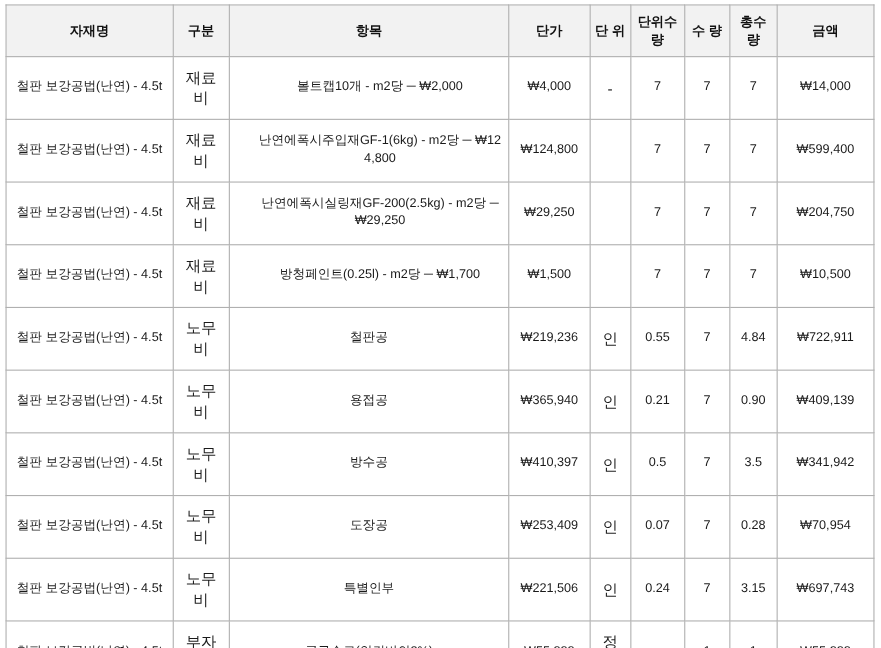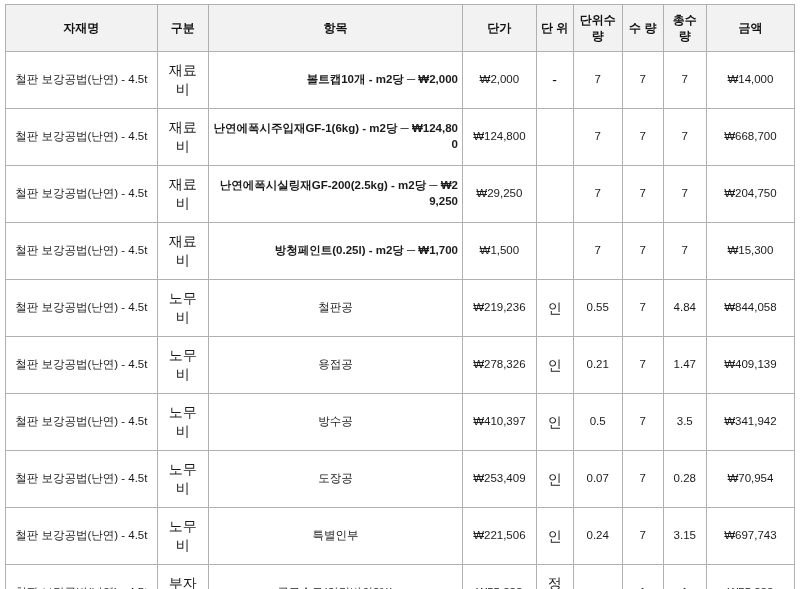--- a/index.html
+++ b/index.html
@@ -47,23 +47,22 @@
     background: #ffffff;
   }
   td.col-name {
     font-size: 11.5px;
   }
   td.col-item {
     font-size: 11.5px;
     text-align: center;
   }
   td.col-item.left {
-    text-align: right;
-    padding-left: 4px;
-    font-weight: bold;
+    text-align: center;
+    padding-left: 24px;
   }
   td.col-price,
   td.col-amount {
     text-align: right;
     padding-right: 8px;
     font-size: 11.5px;
   }
   td.col-unit,
   td.col-div {
     font-size: 14px;
@@ -111,37 +110,37 @@
         <th>수 량</th>
         <th>총수 량</th>
         <th>금액</th>
       </tr>
     </thead>
     <tbody id="tbody">
         <tr>
           <td class="col-name">철판 보강공법(난연) - 4.5t</td>
           <td class="col-div">재료 비</td>
           <td class="col-item left">볼트캡10개 - m2당 ─ ₩2,000</td>
-          <td class="col-price">₩2,000</td>
+          <td class="col-price">₩4,000</td>
           <td class="col-unit">-</td>
           <td class="col-unitqty">7</td>
           <td class="col-qty">7</td>
           <td class="col-totqty">7</td>
           <td class="col-amount">₩14,000</td>
         </tr>
         <tr>
           <td class="col-name">철판 보강공법(난연) - 4.5t</td>
           <td class="col-div">재료 비</td>
           <td class="col-item left">난연에폭시주입재GF-1(6kg) - m2당 ─ ₩124,800</td>
           <td class="col-price">₩124,800</td>
           <td class="col-unit"></td>
           <td class="col-unitqty">7</td>
           <td class="col-qty">7</td>
           <td class="col-totqty">7</td>
-          <td class="col-amount">₩668,700</td>
+          <td class="col-amount">₩599,400</td>
         </tr>
         <tr>
           <td class="col-name">철판 보강공법(난연) - 4.5t</td>
           <td class="col-div">재료 비</td>
           <td class="col-item left">난연에폭시실링재GF-200(2.5kg) - m2당 ─ ₩29,250</td>
           <td class="col-price">₩29,250</td>
           <td class="col-unit"></td>
           <td class="col-unitqty">7</td>
           <td class="col-qty">7</td>
           <td class="col-totqty">7</td>
@@ -149,42 +148,42 @@
         </tr>
         <tr>
           <td class="col-name">철판 보강공법(난연) - 4.5t</td>
           <td class="col-div">재료 비</td>
           <td class="col-item left">방청페인트(0.25l) - m2당 ─ ₩1,700</td>
           <td class="col-price">₩1,500</td>
           <td class="col-unit"></td>
           <td class="col-unitqty">7</td>
           <td class="col-qty">7</td>
           <td class="col-totqty">7</td>
-          <td class="col-amount">₩15,300</td>
+          <td class="col-amount">₩10,500</td>
         </tr>
         <tr>
           <td class="col-name">철판 보강공법(난연) - 4.5t</td>
           <td class="col-div">노무 비</td>
           <td class="col-item">철판공</td>
           <td class="col-price">₩219,236</td>
           <td class="col-unit">인</td>
           <td class="col-unitqty">0.55</td>
           <td class="col-qty">7</td>
           <td class="col-totqty">4.84</td>
-          <td class="col-amount">₩844,058</td>
+          <td class="col-amount">₩722,911</td>
         </tr>
         <tr>
           <td class="col-name">철판 보강공법(난연) - 4.5t</td>
           <td class="col-div">노무 비</td>
           <td class="col-item">용접공</td>
-          <td class="col-price">₩278,326</td>
+          <td class="col-price">₩365,940</td>
           <td class="col-unit">인</td>
           <td class="col-unitqty">0.21</td>
           <td class="col-qty">7</td>
-          <td class="col-totqty">1.47</td>
+          <td class="col-totqty">0.90</td>
           <td class="col-amount">₩409,139</td>
         </tr>
         <tr>
           <td class="col-name">철판 보강공법(난연) - 4.5t</td>
           <td class="col-div">노무 비</td>
           <td class="col-item">방수공</td>
           <td class="col-price">₩410,397</td>
           <td class="col-unit">인</td>
           <td class="col-unitqty">0.5</td>
           <td class="col-qty">7</td>

